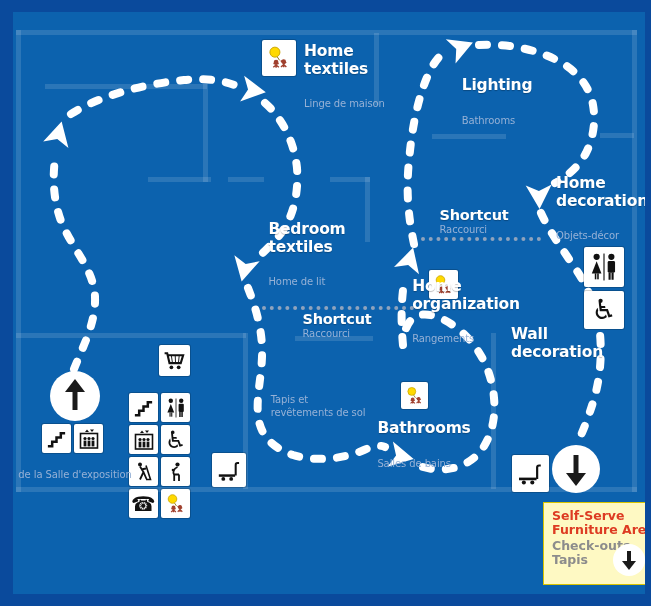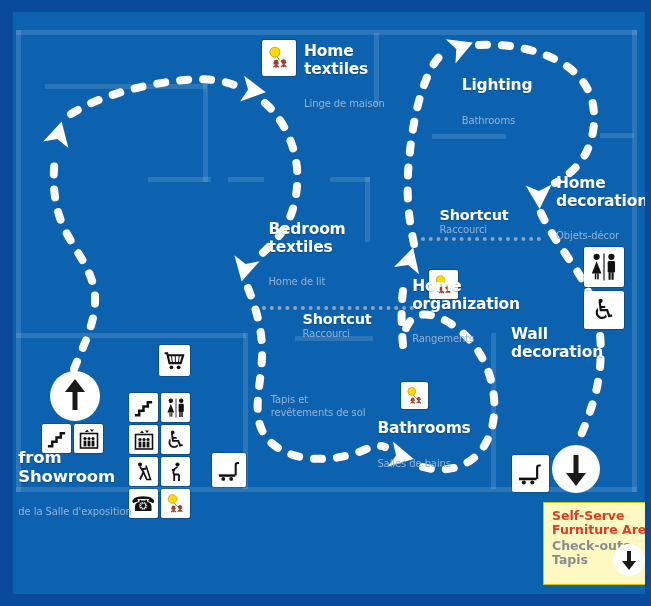--- a/index.html
+++ b/index.html
@@ -309,22 +309,20 @@
     <div class="dept-sub">Tapis et
 revêtements de sol</div>
   </div>
 
   <div class="dept" style="left:424px;top:420px">
     <div class="dept-name">Bathrooms</div>
     <div class="dept-sub">Salles de bains</div>
   </div>
 
   <div class="dept" style="left:75px;top:449px">
-    <div class="dept-name big-name">from
-Showroom</div>
     <div class="dept-sub" style="white-space:nowrap">de la Salle d'exposition</div>
   </div>
 
 
   <div class="selfserve">
     <div class="ss-title">Self-Serve
 Furniture Area</div>
     <div class="ss-line">Check-outs</div>
     <div class="ss-line">Tapis</div>
     <svg width="36" height="36" style="position:absolute;right:8px;bottom:6px" viewBox="0 0 36 36">

